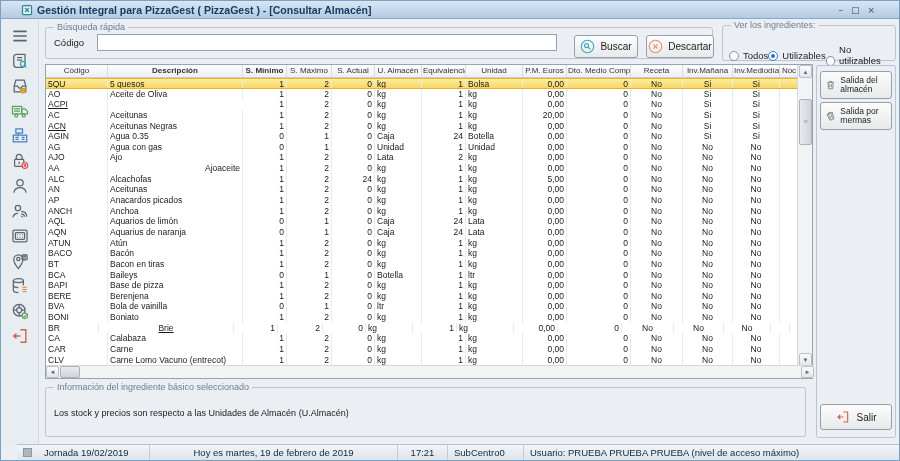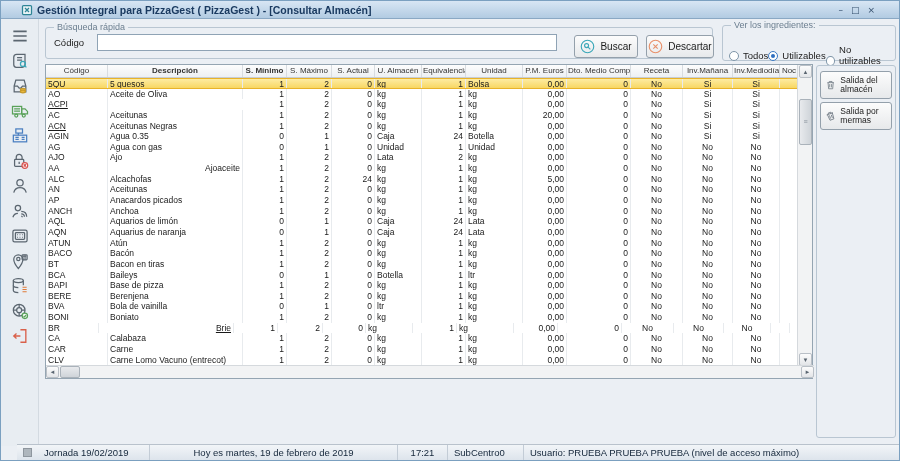--- a/index.html
+++ b/index.html
@@ -622,21 +622,21 @@
           <div class="tcell" style="width: 57px; text-align: left;">kg</div>
           <div class="tcell" style="width: 44px; text-align: right;">0,00</div>
           <div class="tcell" style="width: 64px; text-align: right;">0</div>
           <div class="tcell" style="width: 52px; text-align: center;">No</div>
           <div class="tcell" style="width: 50px; text-align: center;">No</div>
           <div class="tcell" style="width: 47px; text-align: center;">No</div>
           <div class="tcell" style="width: 19px; text-align: left;"></div>
         </div>
         <div class="trow">
           <div class="tcell" style="width: 53px; text-align: left;">BR</div>
-          <div class="tcell" style="width: 135px; text-align: right; text-decoration: underline;">Brie</div>
+          <div class="tcell" style="width: 135px; text-align: center; text-decoration: underline;">Brie</div>
           <div class="tcell" style="width: 44px; text-align: right;">1</div>
           <div class="tcell" style="width: 45px; text-align: right;">2</div>
           <div class="tcell" style="width: 43px; text-align: right;">0</div>
           <div class="tcell" style="width: 47px; text-align: left;">kg</div>
           <div class="tcell" style="width: 44px; text-align: right;">1</div>
           <div class="tcell" style="width: 57px; text-align: left;">kg</div>
           <div class="tcell" style="width: 44px; text-align: right;">0,00</div>
           <div class="tcell" style="width: 64px; text-align: right;">0</div>
           <div class="tcell" style="width: 52px; text-align: center;">No</div>
           <div class="tcell" style="width: 50px; text-align: center;">No</div>
@@ -712,22 +712,33 @@
       </svg>
       <span>Salida del almacén</span>
     </button>
     <button class="btn rp-btn" style="top:36px;">
       <svg width="16" height="16" viewBox="0 0 24 24" fill="none" stroke="#6a747e" stroke-width="1.6" transform="rotate(-20)">
         <path d="M5 7h14M9 7V4.5h6V7M6.5 7l1.2 13h8.6L17.5 7"></path>
           <path d="M10 10v7M14 10v7"></path>
       </svg>
       <span>Salida por mermas</span>
     </button>
+    <button class="btn salir-btn">
+      <svg width="16" height="16" viewBox="0 0 24 24" fill="none" stroke="#d9604a" stroke-width="1.7">
+        <path d="M12.5 4.5H19v15h-6.5"></path>
+          <path d="M4.5 12h8M7.8 9l-3.3 3 3.3 3"></path>
+      </svg>
+      <span>Salir</span>
+    </button>
   </div>
 
+  <div class="groupbox" style="left:44px; top:386px; width:761px; height:50px;">
+    <span class="gb-label">Información del ingrediente básico seleccionado</span>
+    <span class="info-text">Los stock y precios son respecto a las Unidades de Almacén (U.Almacén)</span>
+  </div>
 
   <div class="statusbar">
     <span class="sb-icon"></span>
     <span class="sb-seg" style="width:112px;">Jornada 19/02/2019</span>
     <span class="sb-seg" style="width:248px; justify-content:center;">Hoy es martes, 19 de febrero de 2019</span>
     <span class="sb-seg" style="width:50px; justify-content:center;">17:21</span>
     <span class="sb-seg" style="width:76px;">SubCentro0</span>
     <span class="sb-seg" style="border-right:none;">Usuario: PRUEBA PRUEBA PRUEBA (nivel de acceso máximo)</span>
     <span class="grip"></span>
   </div>

